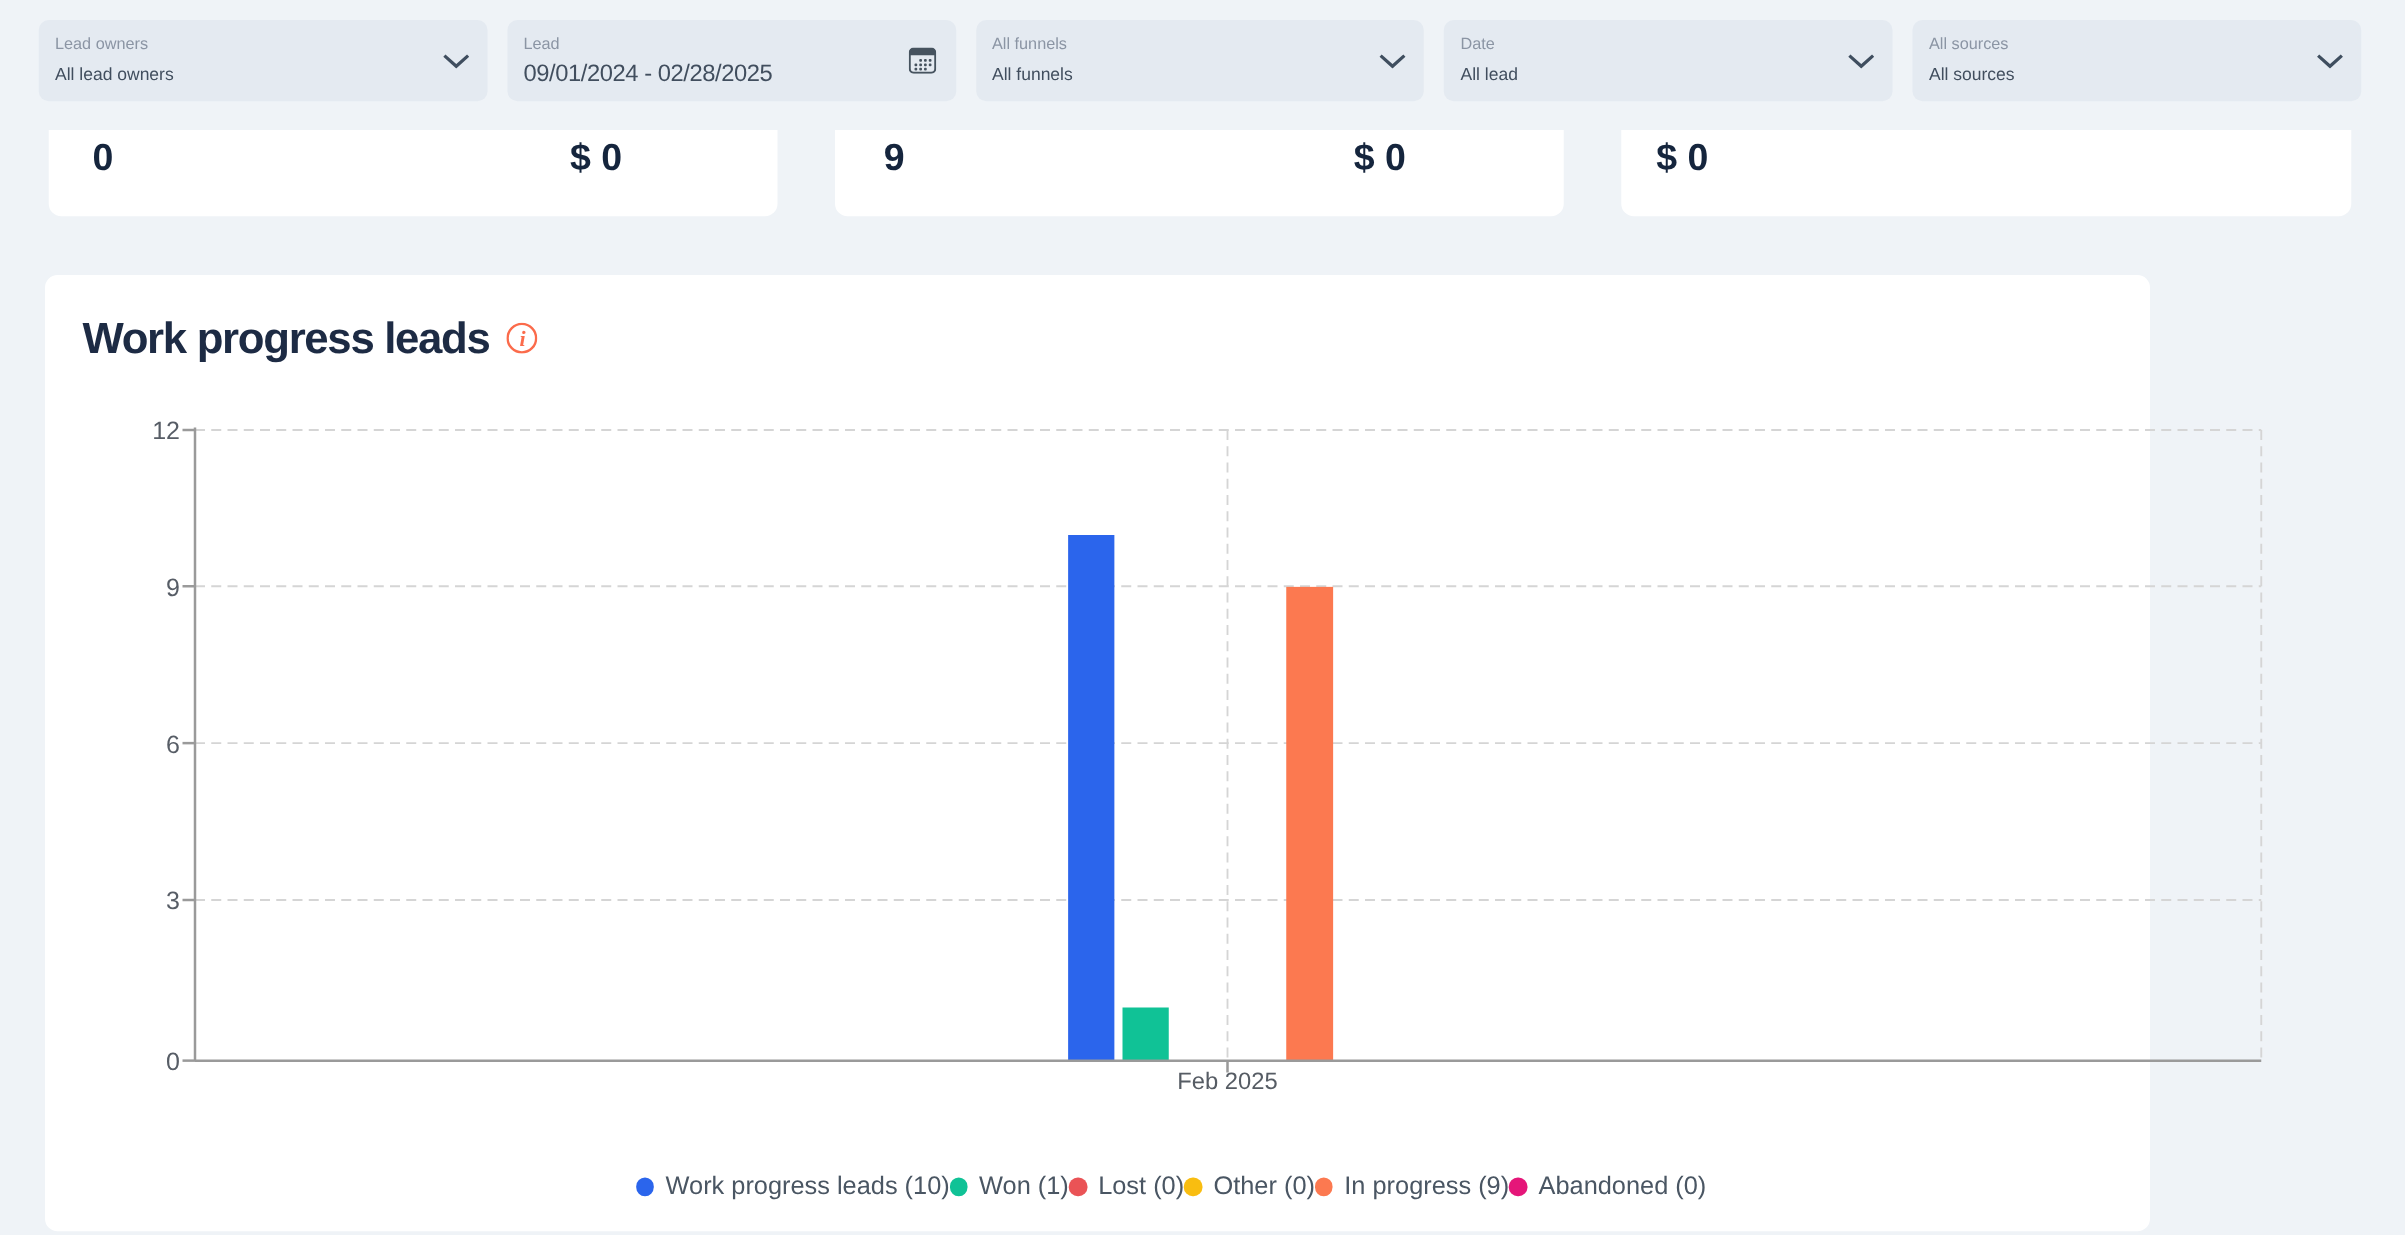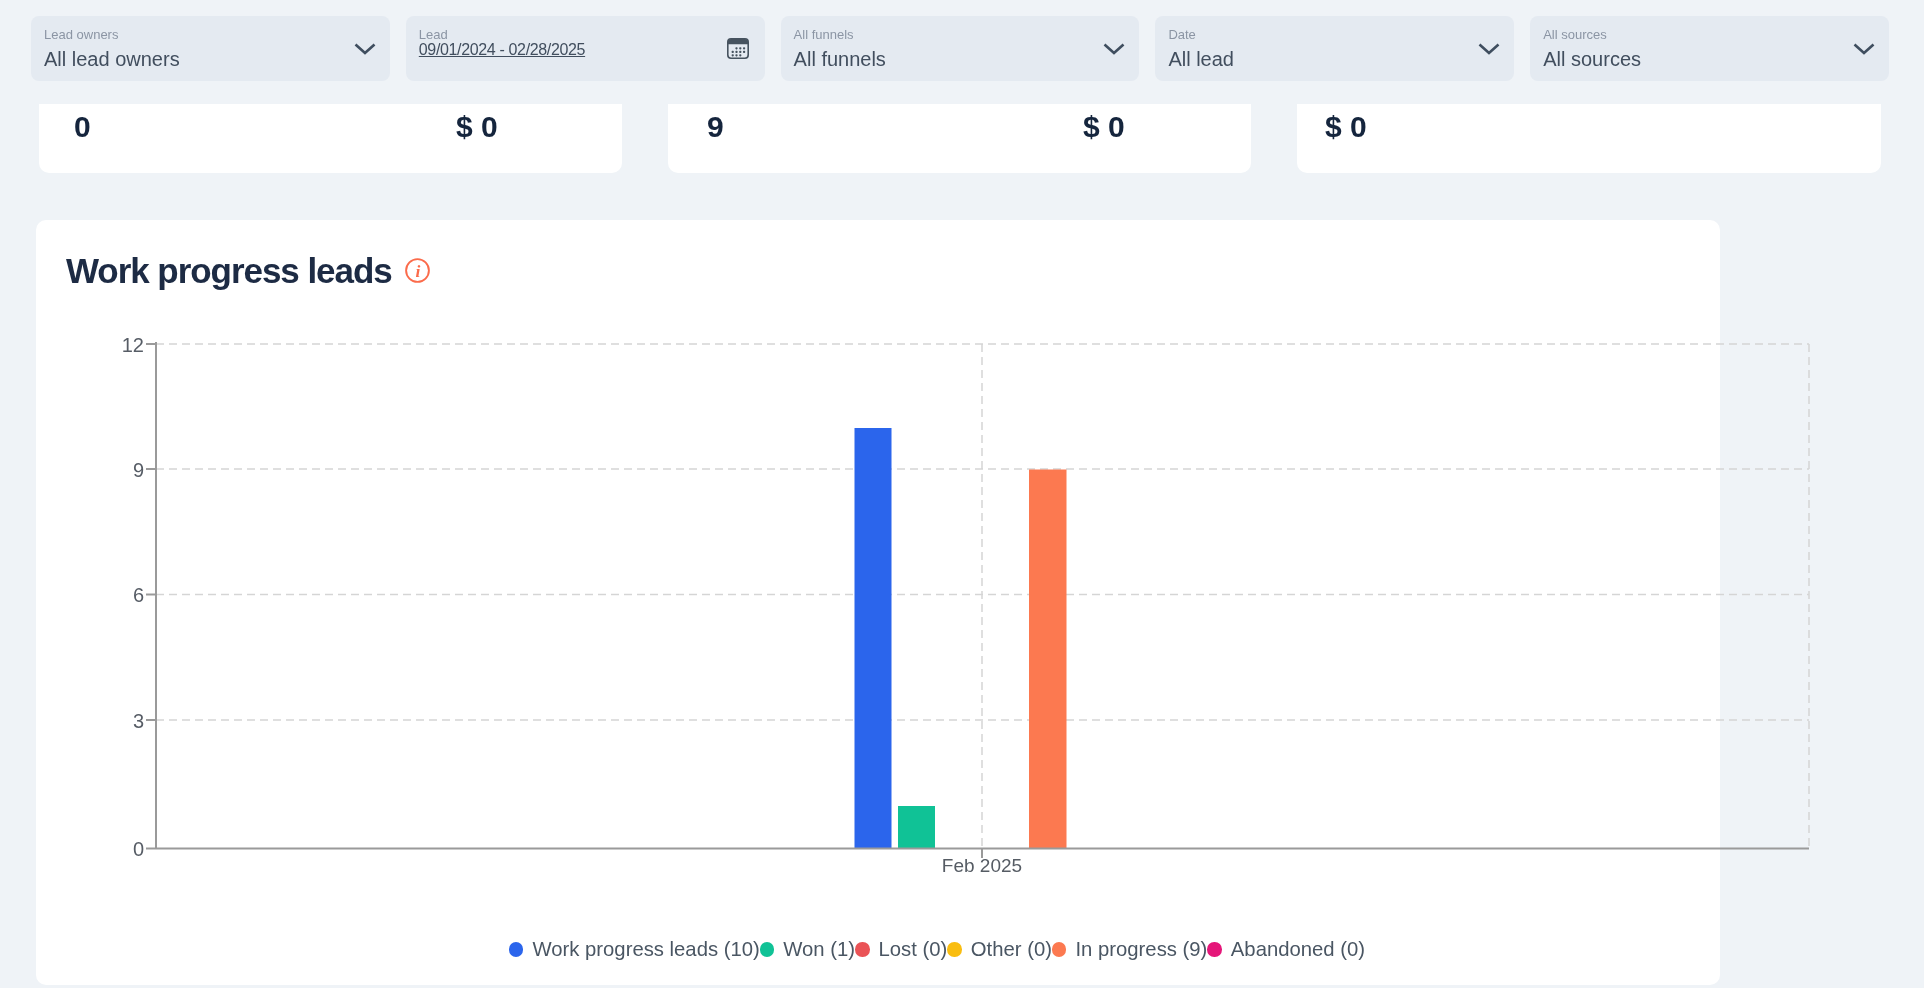--- a/index.html
+++ b/index.html
@@ -3,21 +3,21 @@
 <meta charset="utf-8">
 <style>
   * { margin:0; padding:0; box-sizing:border-box; }
   html,body { width:1924px; height:988px; overflow:hidden; }
   body { background:#eff3f7; font-family:"Liberation Sans", sans-serif; position:relative; }
 
   
   .chips { position:absolute; left:31px; top:16px; width:1858px; height:65px; display:flex; gap:16px; }
   .chip { flex:1; background:#e4eaf1; border-radius:8px; position:relative; }
   .chip .lbl { position:absolute; left:13px; top:10px; font-size:13px; line-height:17px; color:#8b95a4; }
-  .chip .val { position:absolute; left:13px; top:33px; font-size:20px; line-height:21px; color:#414e5e; }
+  .chip .val { position:absolute; left:13px; top:33px; font-size:14px; line-height:21px; color:#414e5e; }
   .chip svg.chev { position:absolute; right:14px; top:26.5px; }
   .chip svg.cal  { position:absolute; right:16px; top:22px; }
 
   
   .scard { position:absolute; top:104px; height:69px; background:#ffffff; border-radius:0 0 10px 10px; }
   .num { position:absolute; top:112px; font-size:30px; line-height:30px; font-weight:bold; color:#15253d; }
 
   
   .main { position:absolute; left:36px; top:220px; width:1684px; height:765px; background:#ffffff; border-radius:10px; }
   .title { position:absolute; left:30px; top:32.5px; font-size:35px; line-height:35px; font-weight:bold; letter-spacing:-1.05px; color:#1d2b44; }
@@ -35,21 +35,21 @@
 <div class="chips">
   <div class="chip">
     <div class="lbl">Lead owners</div>
       <div class="val">All lead owners</div>
     <svg class="chev" width="22" height="12" viewBox="0 0 22 12">
         <path d="M1.5 1.5 L11 10 L20.5 1.5" fill="none" stroke="#3f4e5f" stroke-width="2.6"></path>
       </svg>
   </div>
   <div class="chip">
     <div class="lbl">Lead</div>
-      <div class="val" style="font-size:16px; letter-spacing:-0.35px; top:23px;text-decoration:underline;">09/01/2024 - 02/28/2025</div>
+      <div class="val" style="font-size:19px; letter-spacing:-0.35px; top:33px;">09/01/2024 - 02/28/2025</div>
     <svg class="cal" width="22" height="21" viewBox="0 0 22 21">
       <path d="M0.8 4.2 a3.2 3.2 0 0 1 3.2 -3.2 h14 a3.2 3.2 0 0 1 3.2 3.2 v2 h-20.4 z" fill="#46535f"></path>
       <rect x="0.8" y="0.8" width="20.4" height="19.4" rx="3.2" fill="none" stroke="#46535f" stroke-width="1.6"></rect>
       <g fill="#46535f">
         <rect x="8.4" y="9.2" width="2.2" height="2.2" rx="0.8"></rect>
           <rect x="12.2" y="9.2" width="2.2" height="2.2" rx="0.8"></rect>
           <rect x="16" y="9.2" width="2.2" height="2.2" rx="0.8"></rect>
         <rect x="4.6" y="12.8" width="2.2" height="2.2" rx="0.8"></rect>
           <rect x="8.4" y="12.8" width="2.2" height="2.2" rx="0.8"></rect>
           <rect x="12.2" y="12.8" width="2.2" height="2.2" rx="0.8"></rect>

